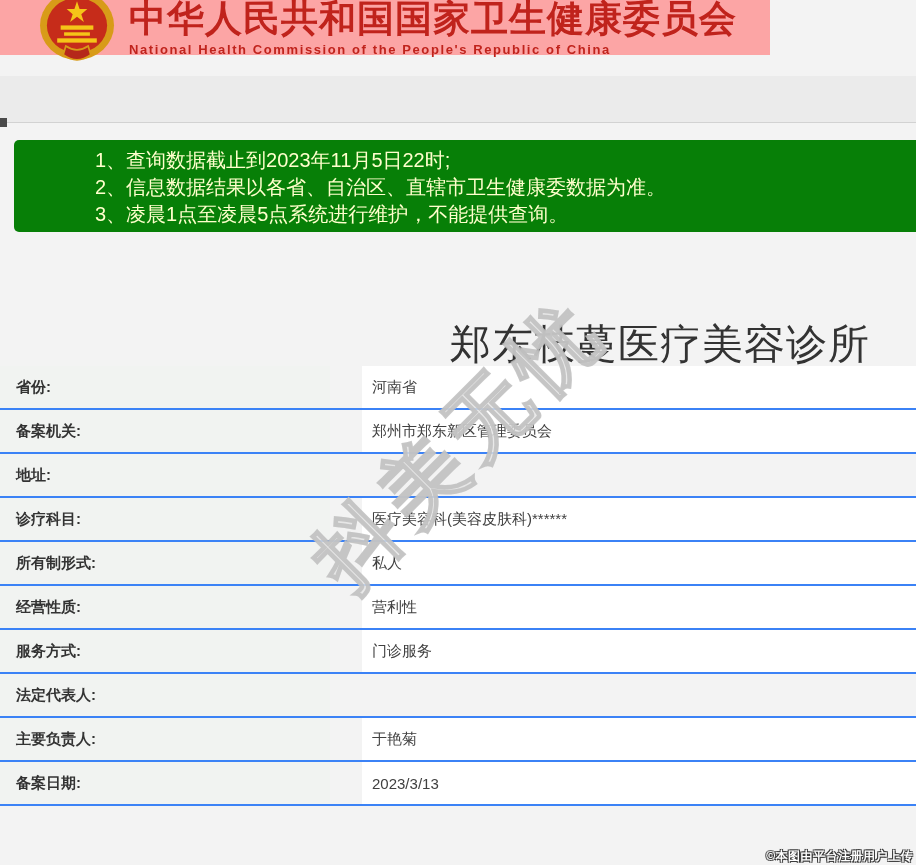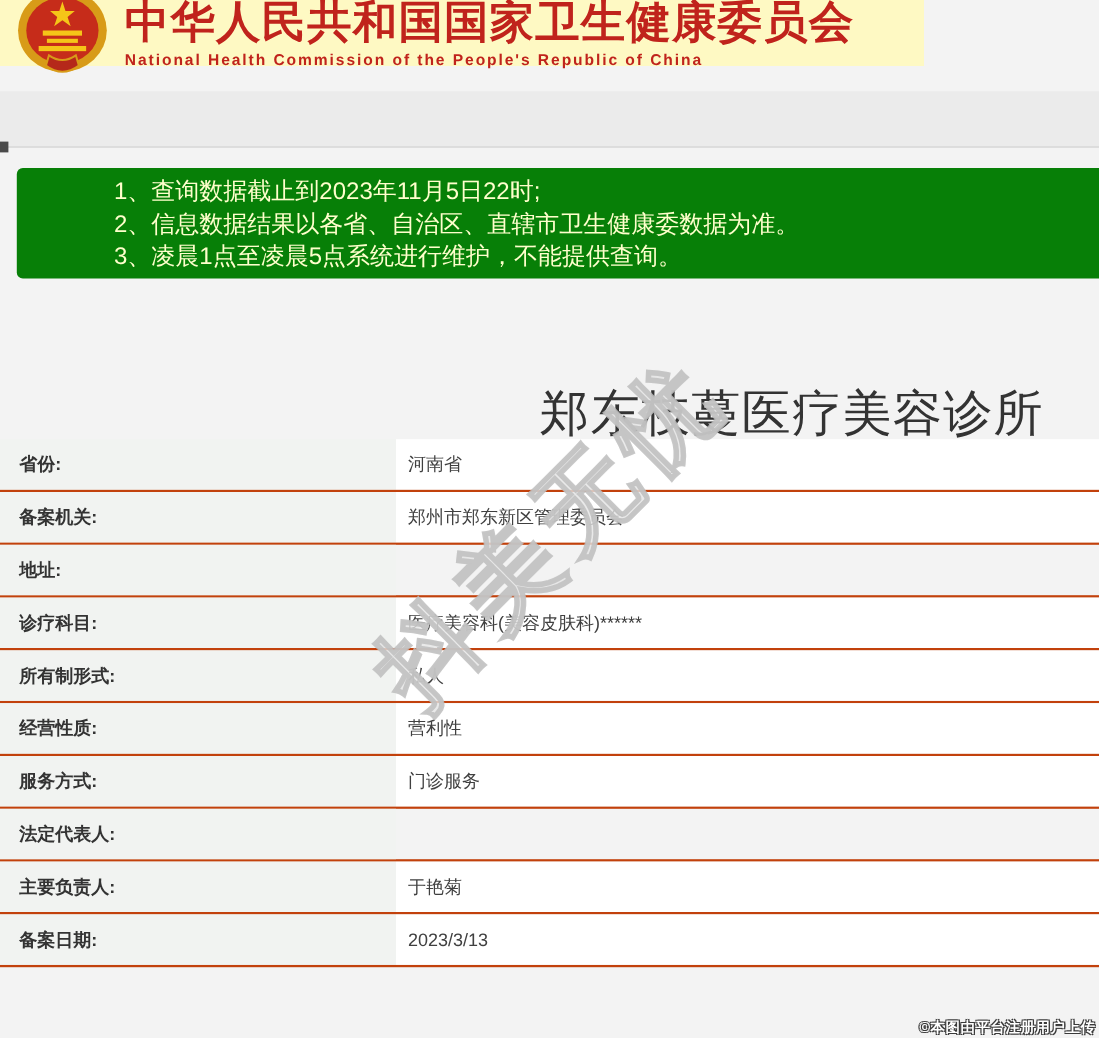--- a/index.html
+++ b/index.html
@@ -8,22 +8,22 @@
     position:relative;
     background:#f3f3f3;
     font-family:"Liberation Sans", sans-serif;
     overflow:hidden;
   }
 
   
   .header {
     position:absolute; top:0; left:0;
     width:770px; height:55px;
-    background:#fef9c3;
-    display:flex; align-items:center;
+    background:#fca5a5;
+    display:flex; align-items:center;padding-left:25px;
   }
   .emblem-wrap { width:104px; height:76px; display:flex; align-items:center; justify-content:center; }
   .header-titles { display:flex; flex-direction:column; justify-content:center; }
   .org-cn {
     font-size:37px; font-weight:bold; color:#c0231c;
     letter-spacing:1px; line-height:40px; white-space:nowrap;
   }
   .org-en {
     font-size:13px; font-weight:bold; color:#c0231c;
     letter-spacing:1.6px; margin-top:3px; white-space:nowrap;
@@ -54,34 +54,35 @@
   .result-title {
     position:absolute; top:276px; right:46px;
     font-size:41px; line-height:52px; color:#333333;
     letter-spacing:1px; white-space:nowrap;margin-top:42px;
   }
 
   
   .info-table { position:absolute; top:366px; left:0; width:916px; }
   .row {
     display:flex; height:44px;
-    border-bottom:2px solid #c2410c;
+    border-bottom:2px solid #3b82f6;
   }
   .cell-label {
     width:330px; background:#f1f3f1;
     display:flex; align-items:center;
     padding-left:16px;
     font-size:15px; font-weight:bold; color:#333333;
   }
   .cell-value {
     flex:1; background:#ffffff;
     display:flex; align-items:center;
     padding-left:10px;
     font-size:15px; color:#404040;
     white-space:nowrap;
+    margin-left:32px;
   }
 
   
   .wm-diagonal {
     position:absolute; left:255px; top:380px;
     width:410px; height:130px;
     display:flex; align-items:center; justify-content:center;
     transform:rotate(-45deg);
     font-size:82px; font-weight:bold; letter-spacing:10px;
     color:rgba(255,255,255,0.50);

